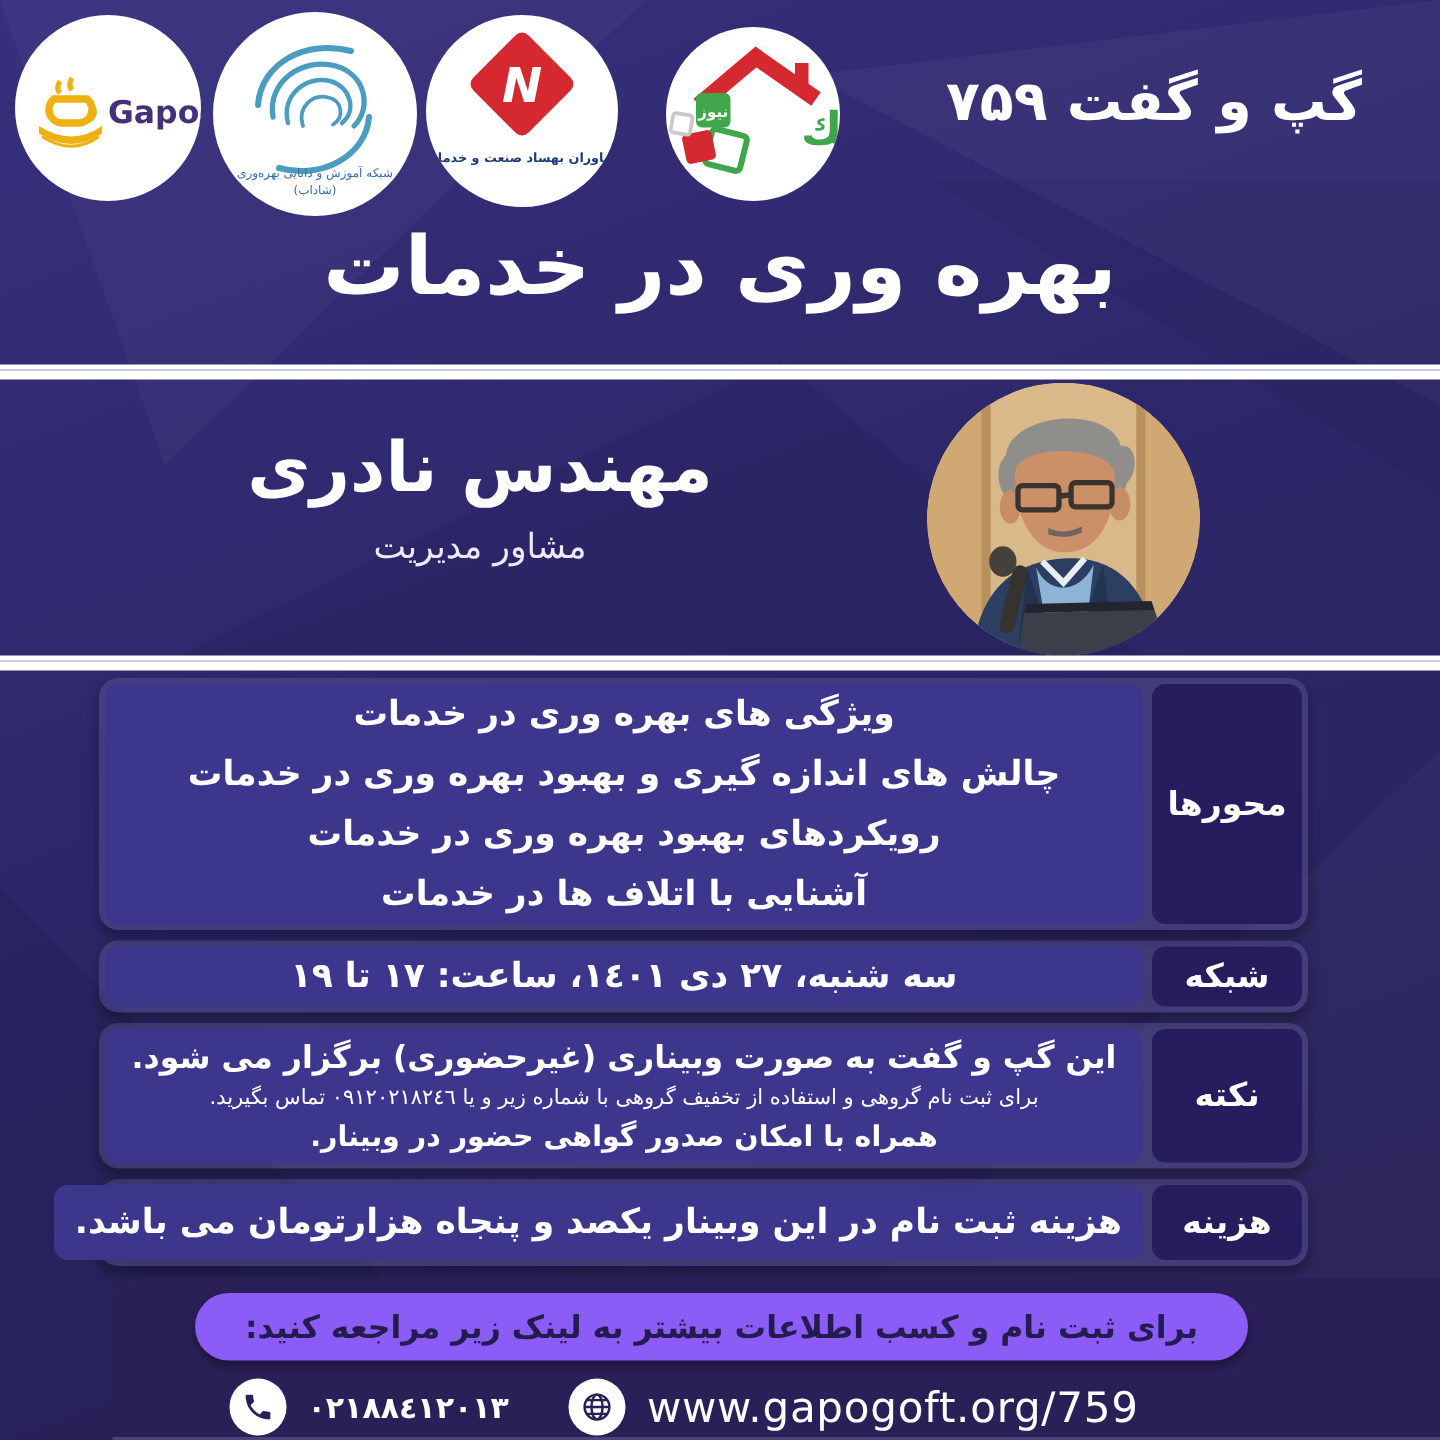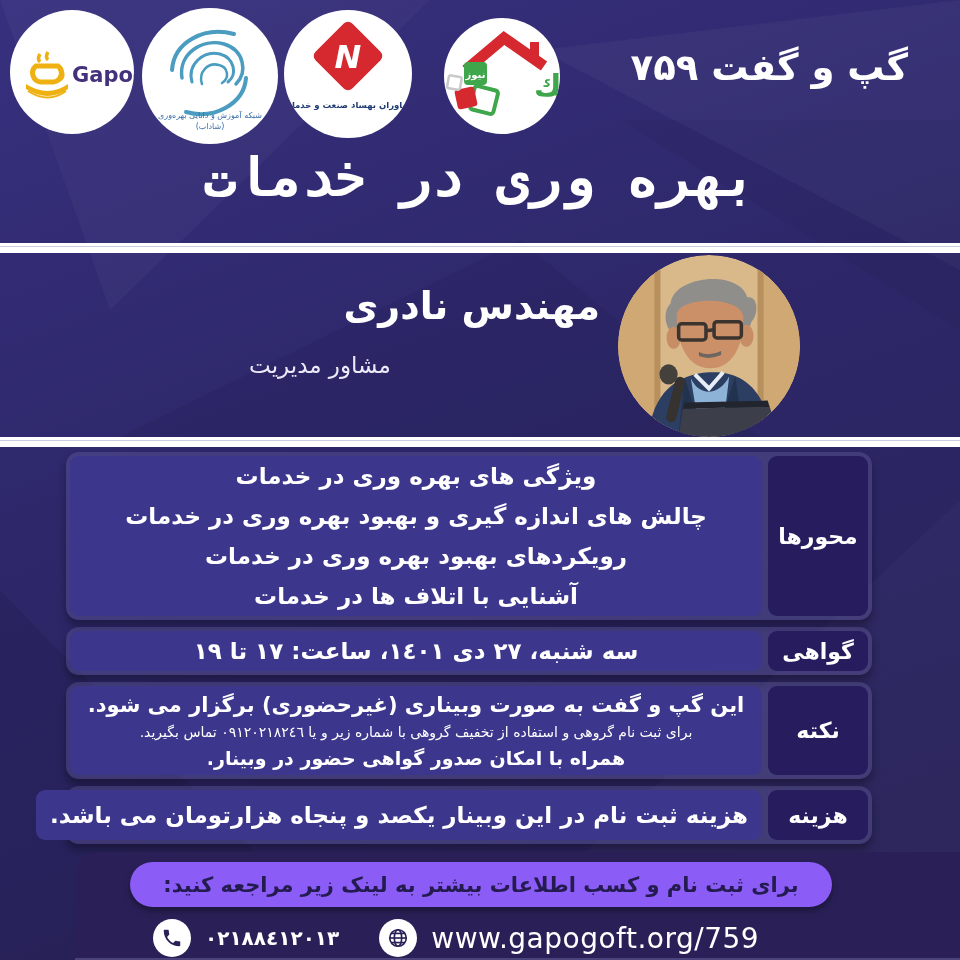--- a/index.html
+++ b/index.html
@@ -18,32 +18,32 @@
   .logo3{left:284px;top:10px;width:128px;height:128px;}
   .logo4{left:444px;top:18px;width:116px;height:116px;}
   .logo1 svg,.logo2 svg,.logo3 svg,.logo4 svg{width:100%;height:100%;}
 
   .episode{
     position:absolute;right:52px;top:46px;font-size:37px;font-weight:bold;
     direction:rtl;letter-spacing:.5px;
   }
   .title{
     position:absolute;left:0;right:0;top:146px;text-align:center;
-    font-size:54px;font-weight:bold;direction:rtl;font-family:Liberation Mono, monospace;
+    font-size:54px;font-weight:bold;direction:rtl;
   }
   .divider{
     position:absolute;left:0;right:0;height:10px;
     background:linear-gradient(to bottom,#ffffff 0 30%,#c9cbe0 30% 44%,#ffffff 44% 100%);
   }
   .div1{top:243px;} .div2{top:437px;}
 
   
   .speaker-name{
-    position:absolute;left:40px;top:284px;width:560px;text-align:right;
-    font-size:38px;font-weight:bold;direction:rtl;
+    position:absolute;left:40px;top:284px;width:560px;text-align:center;
+    font-size:46px;font-weight:bold;direction:rtl;
   }
   .speaker-role{
     position:absolute;left:40px;top:352px;width:560px;text-align:center;
     font-size:23px;color:#eceaf8;direction:rtl;letter-spacing:1px;
   }
   .photo{position:absolute;left:618px;top:255px;width:182px;height:182px;border-radius:50%;overflow:hidden;}
   .photo svg{width:100%;height:100%;display:block;}
 
   
   .row{
@@ -208,21 +208,21 @@
     <div class="label">محورها</div>
     <div class="content">
       <div class="line">ویژگی های بهره وری در خدمات</div>
       <div class="line">چالش های اندازه گیری و بهبود بهره وری در خدمات</div>
       <div class="line">رویکردهای بهبود بهره وری در خدمات</div>
       <div class="line">آشنایی با اتلاف ها در خدمات</div>
     </div>
   </div>
 
   <div class="row row2">
-    <div class="label">گواهی</div>
+    <div class="label">شبکه</div>
     <div class="content">
       <div class="line">سه شنبه، ۲۷ دی ۱٤۰۱، ساعت: ۱۷ تا ۱۹</div>
     </div>
   </div>
 
   <div class="row row3">
     <div class="label">نکته</div>
     <div class="content">
       <div class="line l1">این گپ و گفت به صورت وبیناری (غیرحضوری) برگزار می شود.</div>
       <div class="line l2">برای ثبت نام گروهی و استفاده از تخفیف گروهی با شماره زیر و یا ۰۹۱۲۰۲۱۸۲٤٦ تماس بگیرید.</div>

